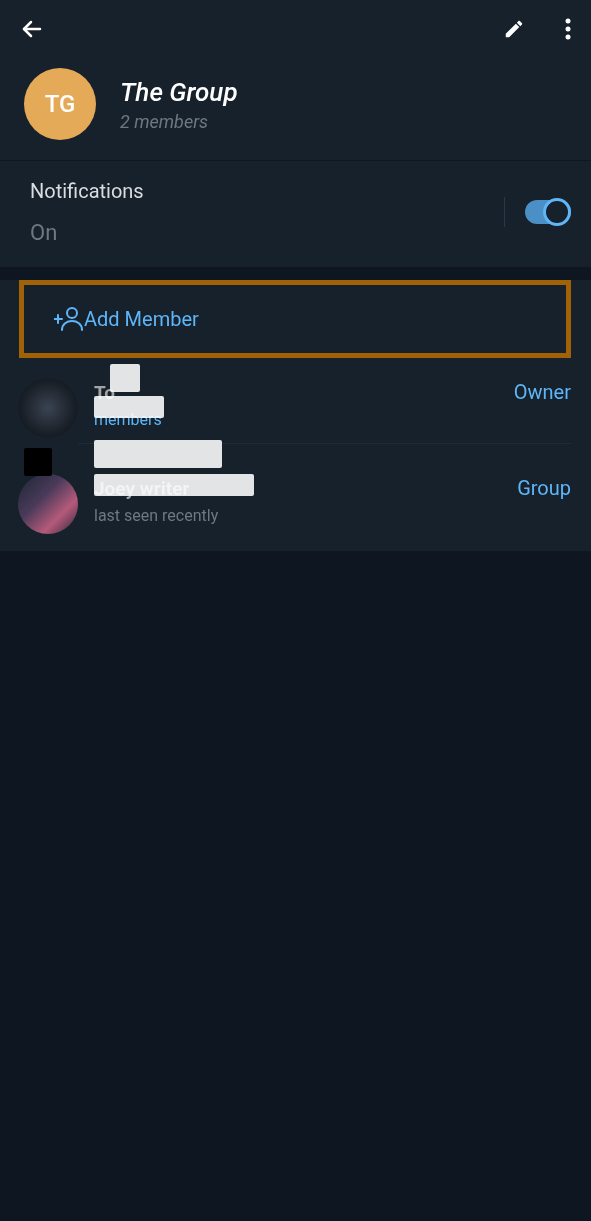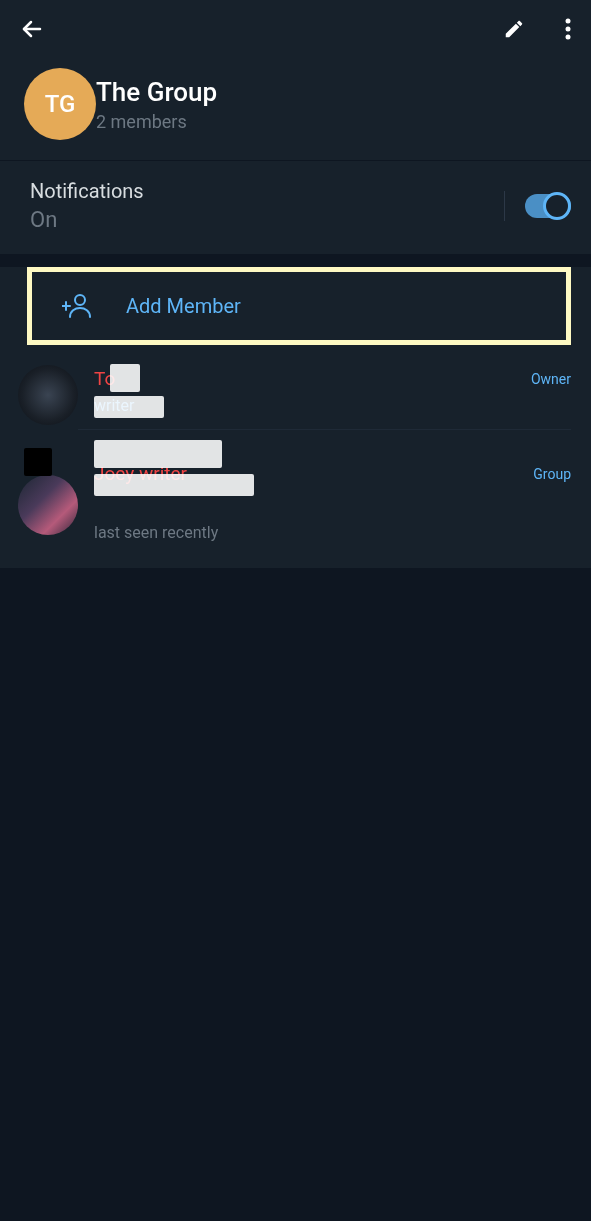--- a/index.html
+++ b/index.html
@@ -32,39 +32,41 @@
     }
     .back-btn, .edit-btn, .more-btn {
       cursor: pointer;
       display: flex;
       align-items: center;
       justify-content: center;
     }
     .group-info {
       display: flex;
       align-items: center;
+      gap: 24px;
       margin-top: 24px;
       padding-left: 4px;
     }
     .avatar {
       width: 72px;
       height: 72px;
       border-radius: 50%;
       background: #e5aa57;
       display: flex;
       align-items: center;
       justify-content: center;
       color: #fff;
       font-size: 24px;
       font-weight: 500;
     }
     .group-text {
       display: flex;
       flex-direction: column;
       gap: 4px;
+      font-style: italic;
     }
     .group-name {
       font-size: 26px;
       font-weight: 500;
       color: #fff;
     }
     .group-members {
       font-size: 18px;
       color: #6d7883;
     }
@@ -72,21 +74,21 @@
       background: #17212b;
       padding: 18px 20px 22px 30px;
       margin-top: 1px;
       display: flex;
       align-items: center;
       justify-content: space-between;
     }
     .notif-left {
       display: flex;
       flex-direction: column;
-      gap: 4px;
+      gap: 17px;
     }
     .notif-label {
       font-size: 20px;
       color: #d8dde0;
     }
     .notif-status {
       font-size: 22px;
       color: #6d7883;
     }
     .notif-right {
@@ -117,25 +119,24 @@
       border: 3px solid #5eb5f7;
       border-radius: 50%;
     }
     .members-section {
       background: #17212b;
       margin-top: 16px;
     }
     .add-member-row {
       display: flex;
       align-items: center;
-      gap: 34px;
       padding: 20px 30px;
       cursor: pointer;
-      border: 5px solid #fef9c3;
-      margin: -3px 20px 2px 27px;
+      border: 5px solid #a16207;
+      margin: -3px 20px 2px 19px;
       position: relative;
       z-index: 10;
     }
     .add-member-icon {
       display: flex;
       align-items: center;
       color: #5eb5f7;
     }
     .add-member-label {
       font-size: 20px;
@@ -183,36 +184,35 @@
       border-bottom: none;
       justify-content: space-between;
     }
     .member-name-row {
       display: flex;
       align-items: center;
       justify-content: space-between;
     }
     .member-name {
       font-size: 19px;
-      color: #ef4444;
-      font-weight: 400;
+      color: #a3a3a3;
+      font-weight: 700;
       white-space: nowrap;
       overflow: hidden;
     }
     .member-role {
-      font-size: 14px;
+      font-size: 20px;
       color: #5eb5f7;
     }
     .member-status {
       font-size: 16px;
       color: #5eb5f7;
     }
     .member-status.offline {
       color: #6d7883;
-      margin-top: 32px;
     }
     .blur-overlay {
       position: absolute;
       background: rgba(255,255,255,0.88);
       border-radius: 2px;
     }
     .blur1 {
       left: 110px;
       top: 364px;
       width: 30px;
@@ -312,21 +312,21 @@
     <div class="add-member-label">Add Member</div>
   </div>
 
   <div class="member-row">
     <div class="member-avatar av1"></div>
     <div class="member-info">
       <div class="member-name-row">
         <div class="member-name">To</div>
         <div class="member-role">Owner</div>
       </div>
-      <div class="member-status">writer</div>
+      <div class="member-status">members</div>
     </div>
   </div>
 
   <div class="member-row">
     <div class="member-avatar av2"></div>
     <div class="member-info">
       <div class="member-name-row">
         <div class="member-name">Joey writer</div>
         <div class="member-role">Group</div>
       </div>

